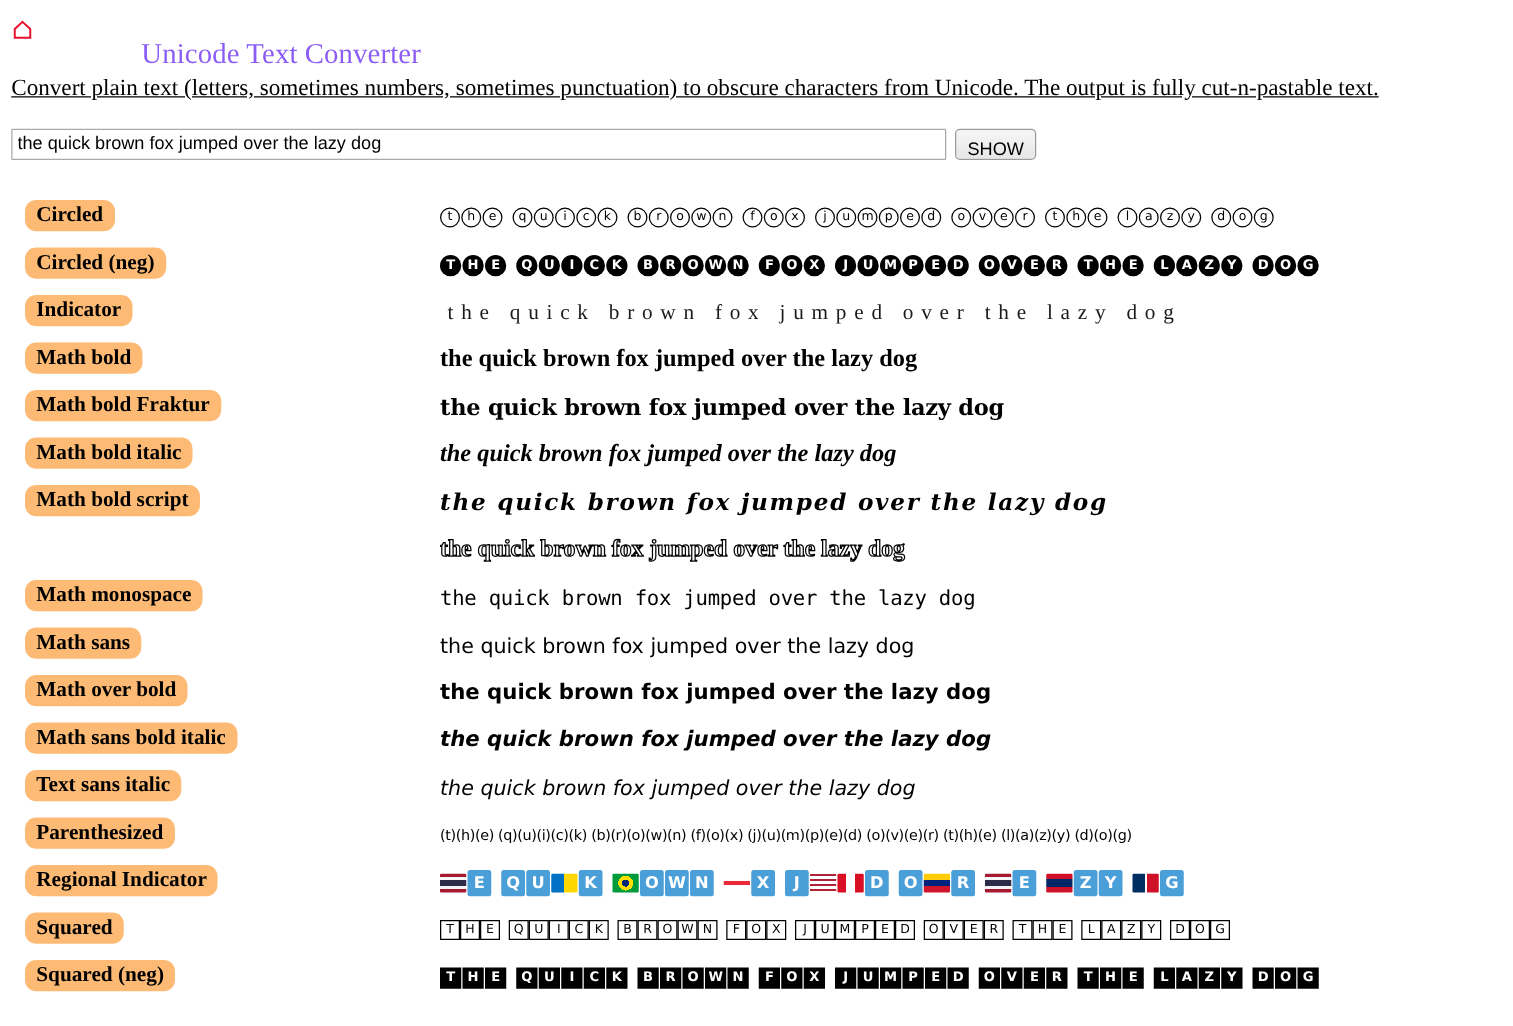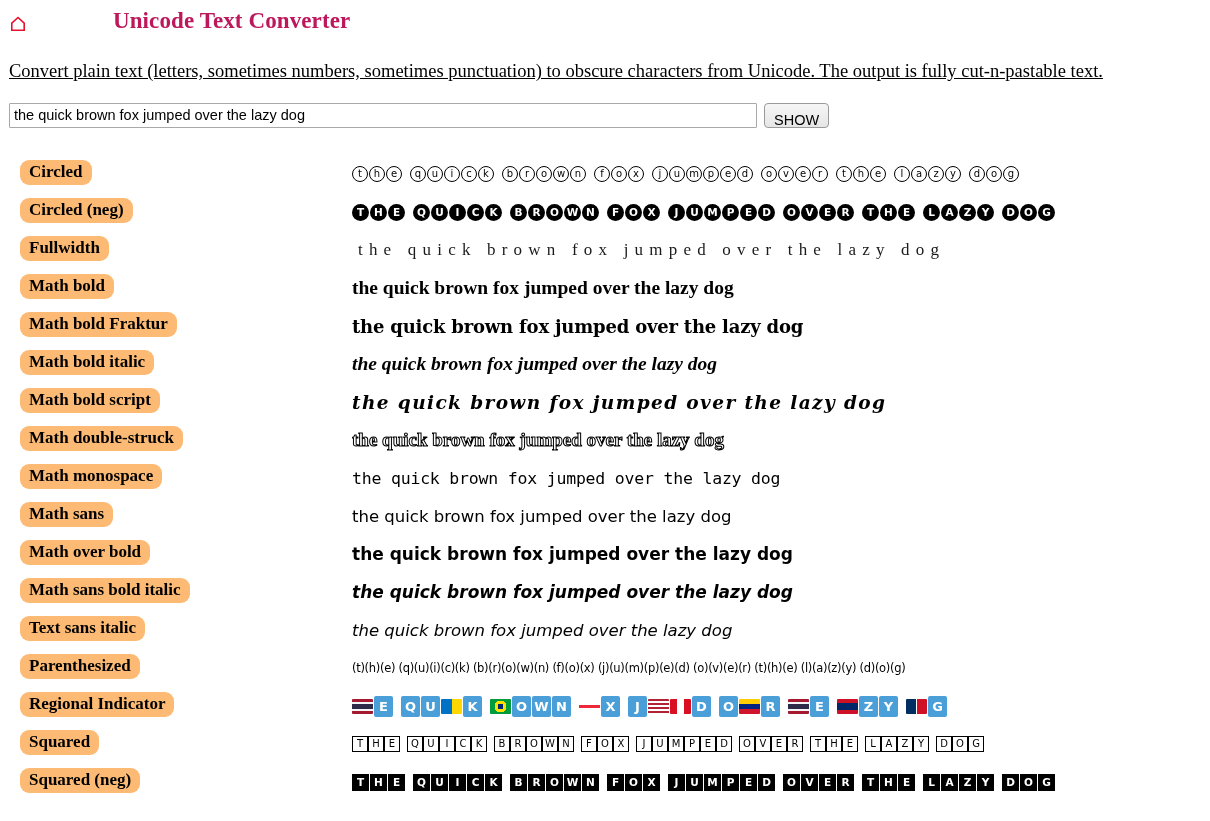--- a/index.html
+++ b/index.html
@@ -25,26 +25,26 @@
     position: absolute;
     left: 10px;
     top: 16px;
     width: 16px;
     height: 16px;
     display: block;
   }
   .page-title {
     position: absolute;
     left: 113px;
-    top: 8px;
+    top: 30px;
     font-family: "Liberation Serif", "DejaVu Serif", serif;
     font-size: 23px;
-    font-weight: bold;
+    font-weight: normal;
     letter-spacing: 0.1px;
-    color: #be185d;
+    color: #8b5cf6;
     white-space: nowrap;
   }
 
   
   .description {
     position: absolute;
     left: 9px;
     top: 60px;
     font-family: "Liberation Serif", "DejaVu Serif", serif;
     font-size: 18.5px;
@@ -315,21 +315,21 @@
           <span class="c-neg">Z</span>
           <span class="c-neg">Y</span>
           <span class="g-space"></span>
           <span class="c-neg">D</span>
           <span class="c-neg">O</span>
           <span class="c-neg">G</span>
         </span>
       </div>
     </div>
     <div class="row">
-      <div class="row-label">Fullwidth</div>
+      <div class="row-label">Indicator</div>
       <div class="row-output">
         <span class="out-fullwidth">the quick brown fox jumped over the lazy dog</span>
       </div>
     </div>
     <div class="row">
       <div class="row-label">Math bold</div>
       <div class="row-output">
         <span class="out-math-bold">the quick brown fox jumped over the lazy dog</span>
       </div>
     </div>
@@ -345,21 +345,20 @@
         <span class="out-math-bold-italic">the quick brown fox jumped over the lazy dog</span>
       </div>
     </div>
     <div class="row">
       <div class="row-label">Math bold script</div>
       <div class="row-output">
         <span class="out-script">the quick brown fox jumped over the lazy dog</span>
       </div>
     </div>
     <div class="row">
-      <div class="row-label">Math double-struck</div>
       <div class="row-output">
         <span class="out-double-struck">the quick brown fox jumped over the lazy dog</span>
       </div>
     </div>
     <div class="row">
       <div class="row-label">Math monospace</div>
       <div class="row-output">
         <span class="out-monospace">the quick brown fox jumped over the lazy dog</span>
       </div>
     </div>

